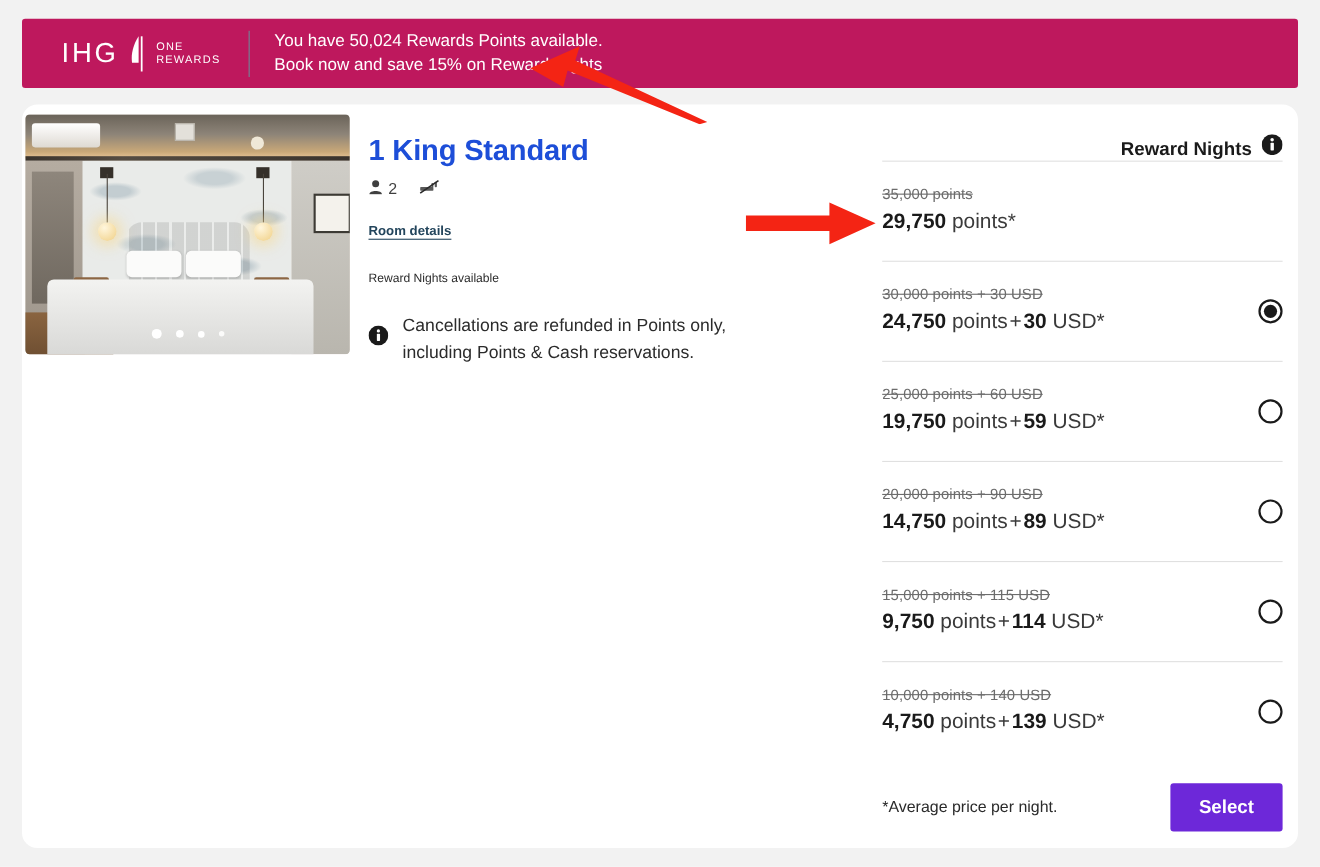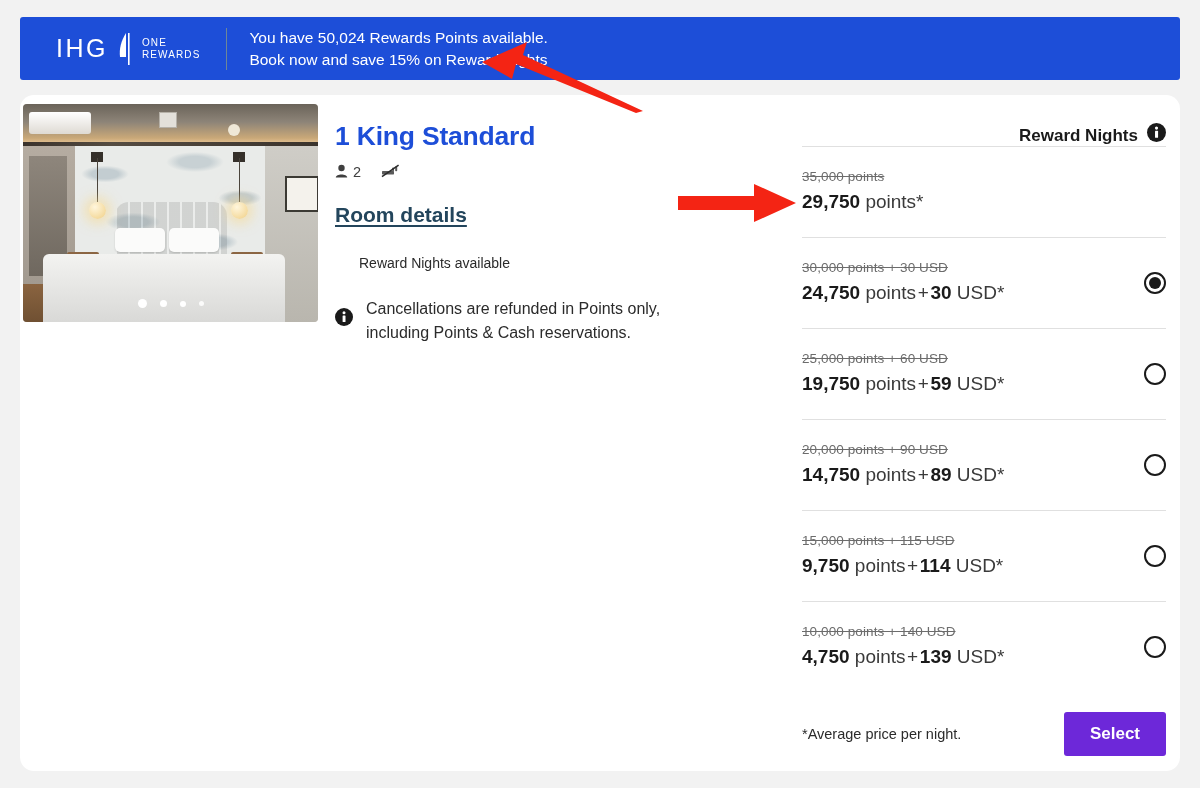--- a/index.html
+++ b/index.html
@@ -16,21 +16,21 @@
     position: relative;
   }
 
   
   .promo-banner {
     position: absolute;
     left: 20px;
     top: 17px;
     width: 1160px;
     height: 63px;
-    background: #1d4ed8;
+    background: #be185d;
     border-radius: 3px;
     display: flex;
     align-items: center;
     box-sizing: border-box;
     padding: 0 0 0 36px;
   }
   .logo-block {
     display: flex;
     align-items: center;
     flex: 0 0 auto;
@@ -233,32 +233,31 @@
   .attr {
     display: flex;
     align-items: center;
     gap: 5px;
     color: #3f3f3f;
     font-size: 14.5px;
   }
   .room-details-link {
     display: inline-block;
     margin-top: 22px;
-    font-size: 21px;
+    font-size: 12px;
     font-weight: bold;
     color: #23455c;
     text-decoration: underline;
     text-underline-offset: 3px;
     cursor: pointer;
   }
   .rewards-available {
     margin-top: 28px;
-    font-size: 14px;
+    font-size: 11px;
     color: #2b2b2b;
-    margin-left: 24px;
   }
   .cancel-note {
     margin-top: 26px;
     display: flex;
     align-items: flex-start;
     gap: 13px;
   }
   .cancel-note-text {
     font-size: 16px;
     line-height: 24px;

